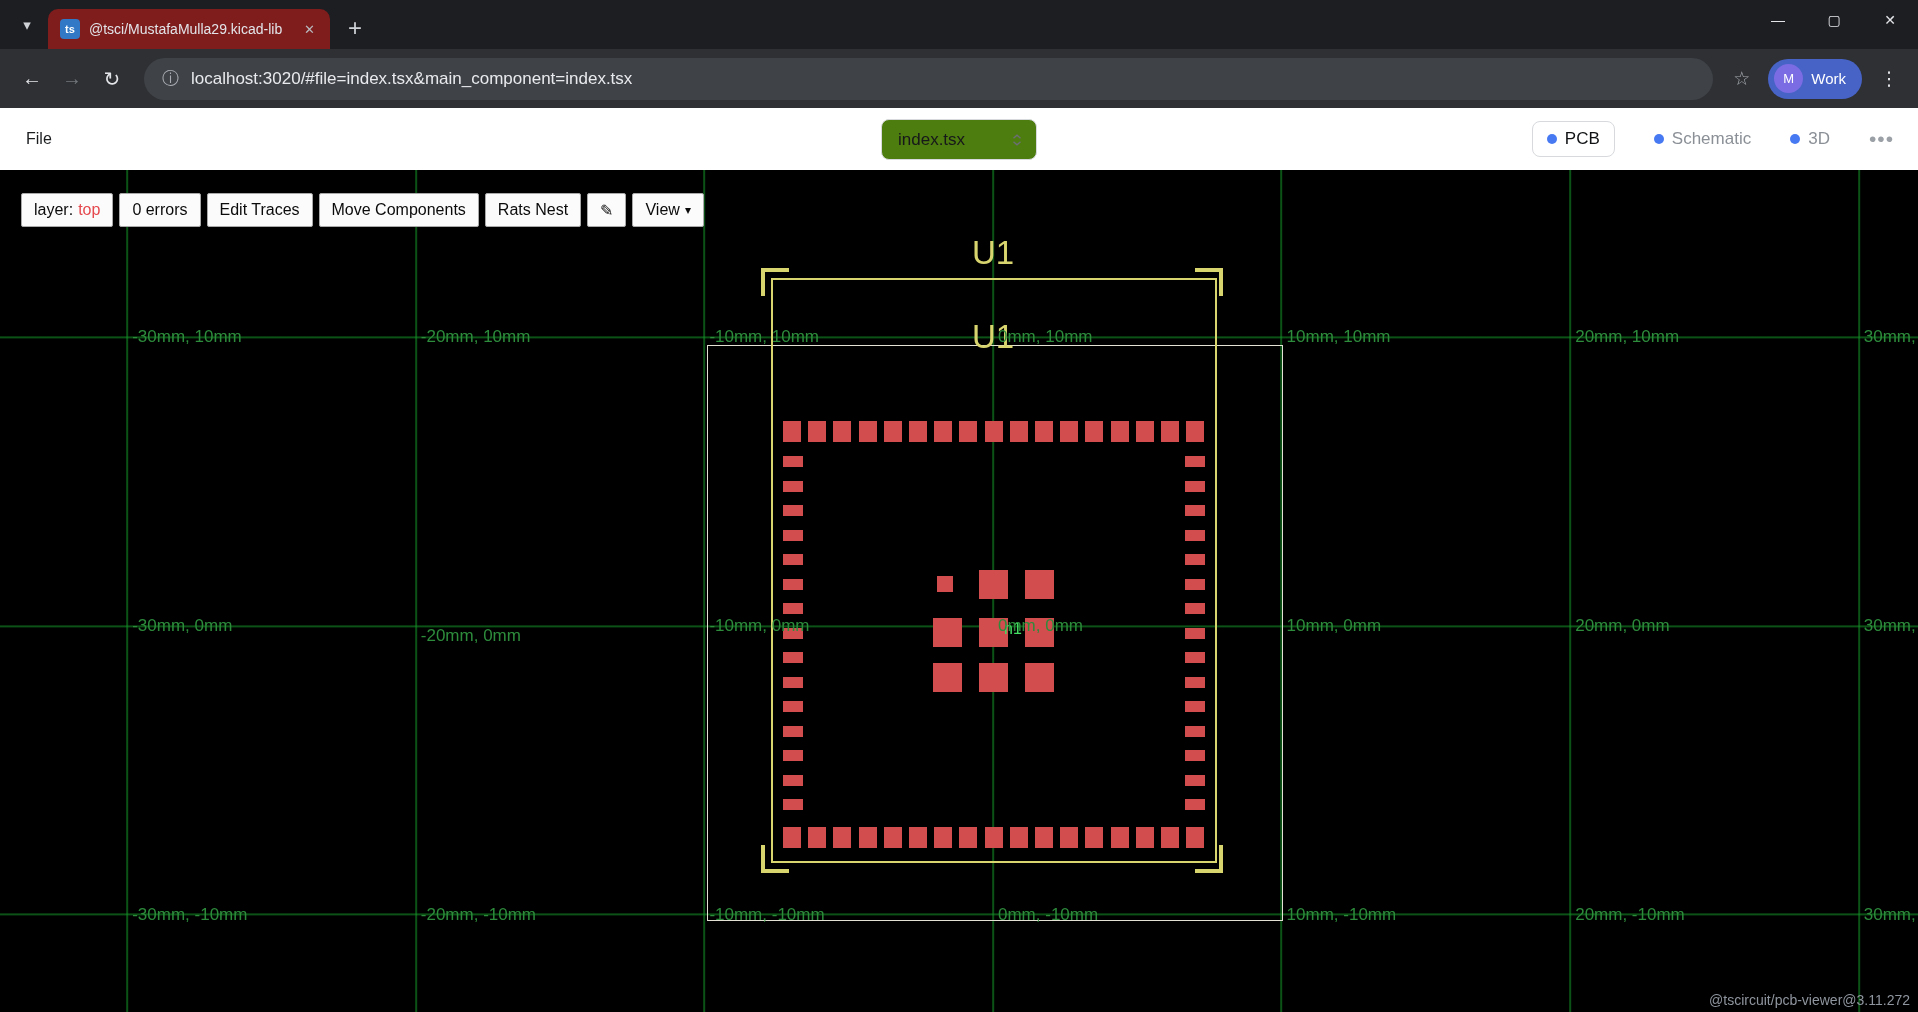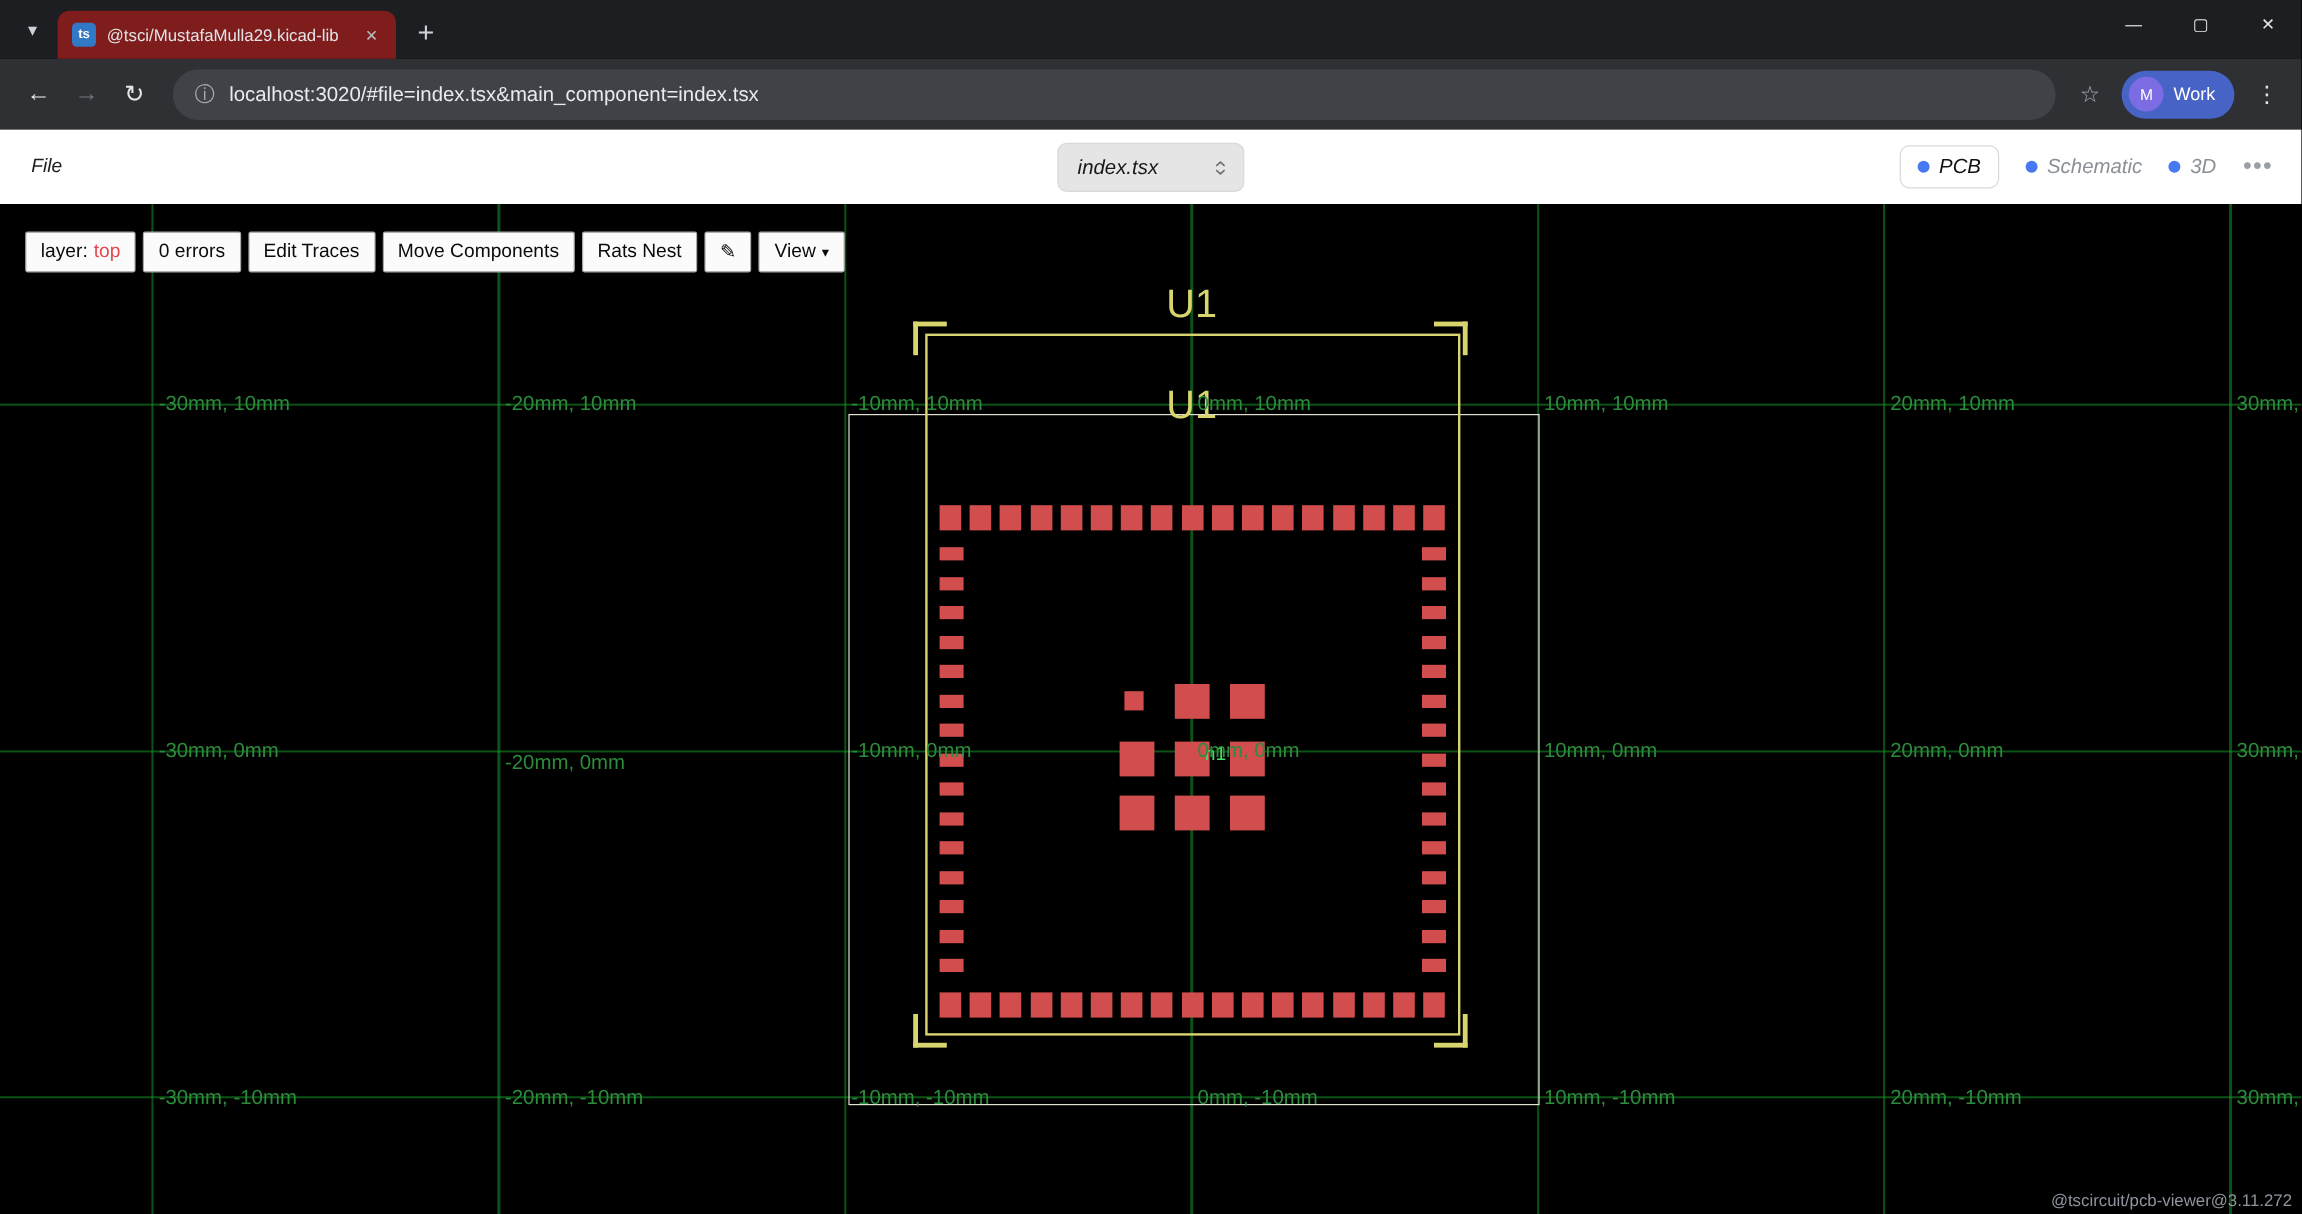--- a/index.html
+++ b/index.html
@@ -32,27 +32,27 @@
   .url-text { color:#e8eaed; font-size:17px; white-space:nowrap; overflow:hidden; }
   .star-icon { font-size:19px; color:#a9adb3; margin:0 6px; cursor:pointer; }
   .profile-pill { height:40px; background:#4763c6; border-radius:20px; display:flex; align-items:center;
                   padding:0 16px 0 6px; gap:8px; margin:0 8px; cursor:pointer; }
   .avatar { width:29px; height:29px; border-radius:50%; background:#7b6ce4; color:#fff; font-size:13px;
             display:flex; align-items:center; justify-content:center; }
   .profile-name { color:#fff; font-size:15px; }
   .menu-icon { font-size:19px; color:#e3e5e8; width:30px; text-align:center; cursor:pointer; }
 
   
-  .appheader { height:62px; background:#fff; position:relative; display:flex; align-items:center;font-style:italic; }
+  .appheader { height:62px; background:#fff; position:relative; display:flex; align-items:center; }
   .file-menu { margin-left:26px; font-size:16px; color:#1b1d1f; cursor:pointer; }
   .component-select { position:absolute; left:50%; transform:translateX(-50%); top:11px; width:156px; height:41px;
-                      border:1px solid #d7d9dd; border-radius:8px; background:#e5e5e5; display:flex;
+                      border:1px solid #d7d9dd; border-radius:8px; background:#4d7c0f; display:flex;
                       align-items:center; justify-content:space-between; padding:0 12px 0 16px; cursor:pointer; }
   .component-select .sel-text { font-size:17px; color:#17181a; }
-  .view-group { position:absolute; right:24px; top:0; height:100%; display:flex; align-items:center; gap:22px; }
+  .view-group { position:absolute; right:24px; top:0; height:100%; display:flex; align-items:center; gap:39px; }
   .view-tab { display:flex; align-items:center; gap:8px; font-size:17px; color:#8b9097; cursor:pointer; }
   .view-tab.active { border:1px solid #d7d9dd; border-radius:8px; padding:7px 14px; color:#101214; background:#fff; }
   .dot { width:10px; height:10px; border-radius:50%; background:#4779f2; }
   .more-btn { color:#9aa0a6; font-size:21px; letter-spacing:1px; cursor:pointer; }
 
   
   .canvas { position:relative; height:842px; background:#000; overflow:hidden; }
   .grid-label { position:absolute; font-size:17px; white-space:nowrap; }
 
   .pcb-toolbar { position:absolute; left:21px; top:23px; display:flex; gap:6px; z-index:5; }

